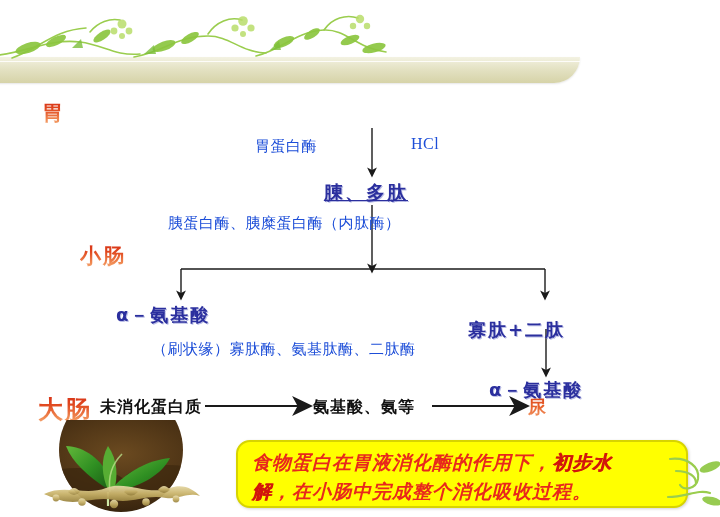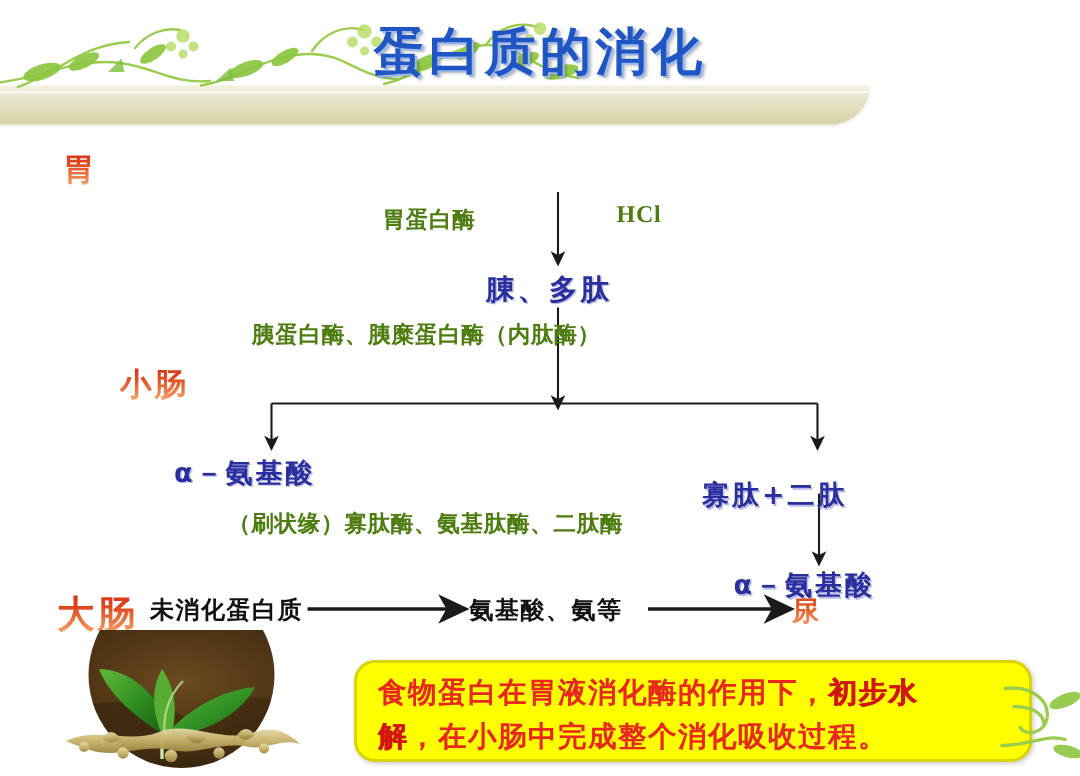--- a/index.html
+++ b/index.html
@@ -89,34 +89,33 @@
     position: absolute;
     color: #2b2f9e;
     font-weight: bold;
     font-family: "DejaVu Sans", "Liberation Sans", sans-serif;
     letter-spacing: 2px;
     text-shadow: 1px 1px 0 rgba(150,155,215,0.65);
     white-space: nowrap;
   }
   .enzyme {
     position: absolute;
-    color: #4d7c0f;
+    color: #1d4ed8;
     font-family: "DejaVu Sans", "Liberation Sans", sans-serif;
     white-space: nowrap;
     letter-spacing: 0.5px;
-    font-weight: bold;
   }
   .serif {
     font-family: "Liberation Serif", "DejaVu Serif", serif;
   }
 
   #term-protein { left: 326px; top: 100px; font-size: 19px; }
   #enzyme-pepsin { left: 255px; top: 137px; font-size: 15px; }
   #label-hcl    { left: 411px; top: 135px; font-size: 16px; }
-  #term-peptone { left: 324px; top: 180px; font-size: 19px; }
+  #term-peptone { left: 324px; top: 180px; font-size: 19px; text-decoration: underline; }
 
   #enzyme-endo  { left: 168px; top: 214px; font-size: 15px; text-align: center; width: 190px; }
   #enzyme-exo   { left: 386px; top: 214px; font-size: 15px; text-align: center; width: 180px; }
 
   #term-aa-left  { left: 116px; top: 303px; font-size: 18px; }
   #term-oligo    { left: 468px; top: 290px; font-size: 18px; margin-top: 28px; }
   #enzyme-brush  { left: 152px; top: 340px; font-size: 15px; }
   #term-aa-right { left: 489px; top: 378px; font-size: 18px; }
 
   
@@ -174,20 +173,21 @@
     box-shadow: 1px 1px 3px rgba(0,0,0,0.18);
   }
   .callout-line {
     font-family: "DejaVu Sans", "Liberation Sans", sans-serif;
     color: #e8281c;
     font-size: 19px;
     font-weight: bold;
     line-height: 29px;
     letter-spacing: 1px;
     white-space: nowrap;
+    font-style: italic;
   }
   .callout-em {
     color: #d2160c;
     font-weight: bold;
     text-shadow: 0.7px 0 0 #d2160c;
   }
   .corner-vine {
     position: absolute;
     right: -2px;
     bottom: 6px;
@@ -237,21 +237,20 @@
           <circle cx="373" cy="18" r="3.2"></circle>
         <circle cx="359" cy="18" r="3.2"></circle>
       </g>
       <g fill="#7cbf3a" opacity="0.8">
         <path d="M150 46 l10 -9 l2 9 z"></path>
         <path d="M78 40 l9 -9 l2 9 z"></path>
         <path d="M276 42 l9 -9 l2 9 z"></path>
       </g>
     </svg>
 
-    <div class="title">蛋白质的消化</div>
   </div>
 
   <div class="organ" id="organ-stomach">胃</div>
   <div class="organ" id="organ-small-intestine">小肠</div>
   <div class="organ" id="organ-large-intestine">大肠</div>
 
   <svg id="connectors" viewBox="0 0 720 517">
     <defs>
       <marker id="ah" markerWidth="9" markerHeight="9" refX="4.5" refY="4.5" orient="auto">
         <path d="M0.6,1 L7.8,4.5 L0.6,8 L2.4,4.5 z" fill="#1a1a1a"></path>

